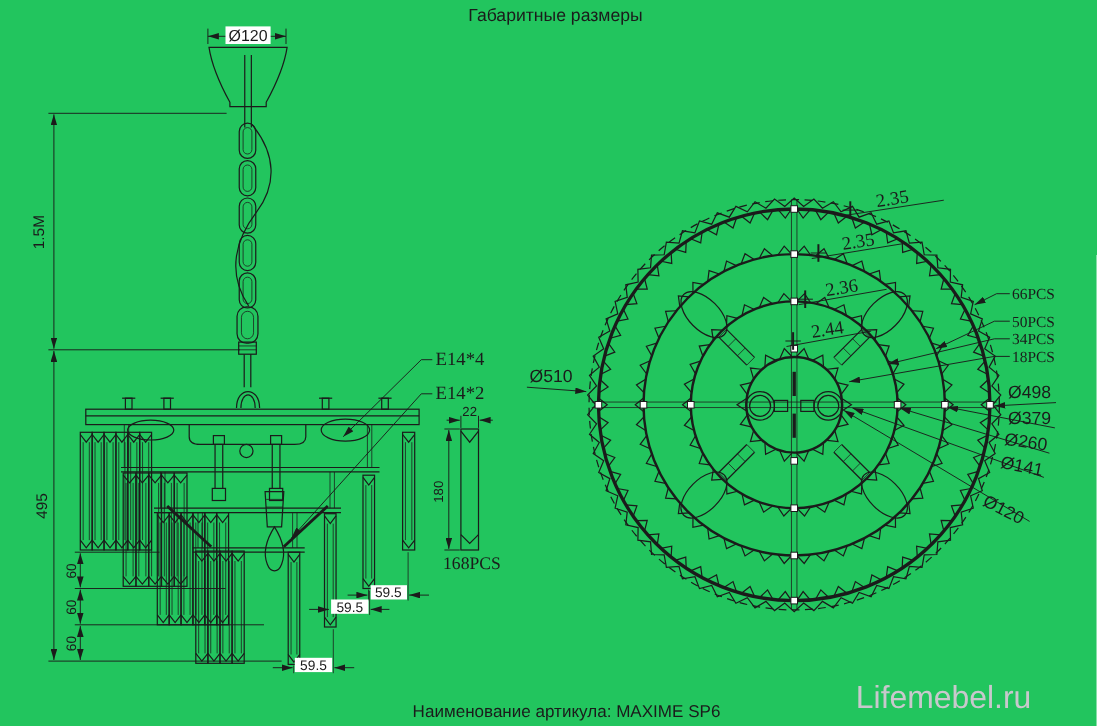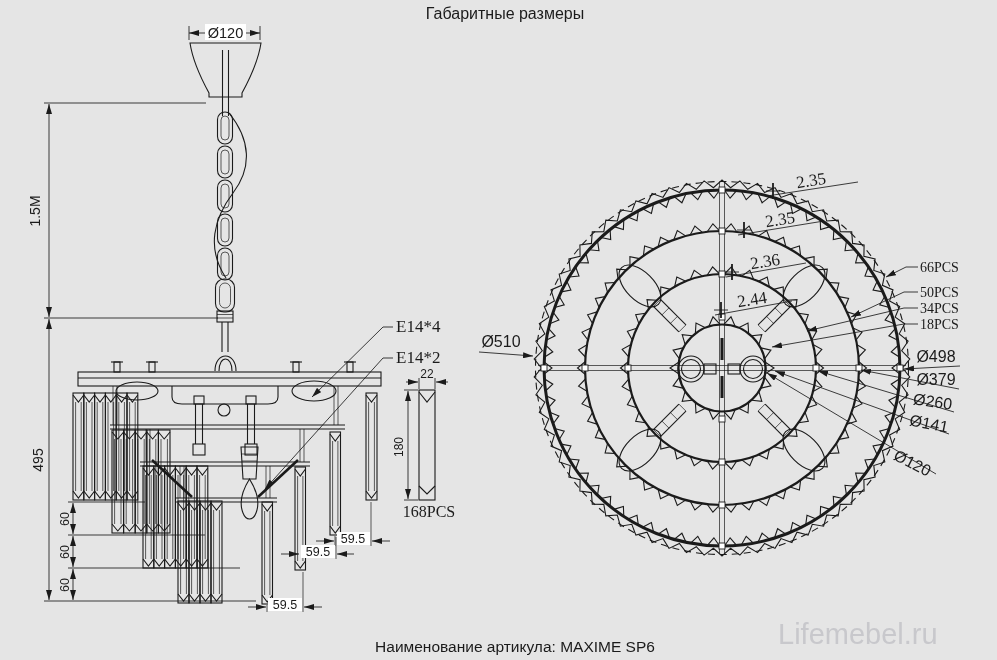--- a/index.html
+++ b/index.html
@@ -1,16 +1,16 @@
 <!DOCTYPE html>
 <html><head>
 <meta charset="utf-8">
 <style>
   html,body{margin:0;padding:0;background:#ffffff;}
-  #stage{position:relative;width:997px;height:660px;background:#e5e5e5;overflow:hidden;
+  #stage{position:relative;width:997px;height:660px;background:#22c55e;overflow:hidden;
          font-family:"Liberation Sans",sans-serif;}
   svg{position:absolute;left:0;top:0;}
   .ln{stroke:#1b1b1b;fill:none;stroke-width:1.1;}
   .thk{stroke:#1b1b1b;fill:none;stroke-width:2.2;}
   .thk3{stroke:#1b1b1b;fill:none;stroke-width:3;}
   .thin{stroke:#1b1b1b;fill:none;stroke-width:0.7;}
   .dim{stroke:#1b1b1b;fill:none;stroke-width:0.85;}
   .strut{stroke:#1b1b1b;fill:none;stroke-width:2.6;}
   text{fill:#1b1b1b;stroke:none;font-family:"Liberation Sans",sans-serif;}
   .ser{font-family:"Liberation Serif",serif;}

